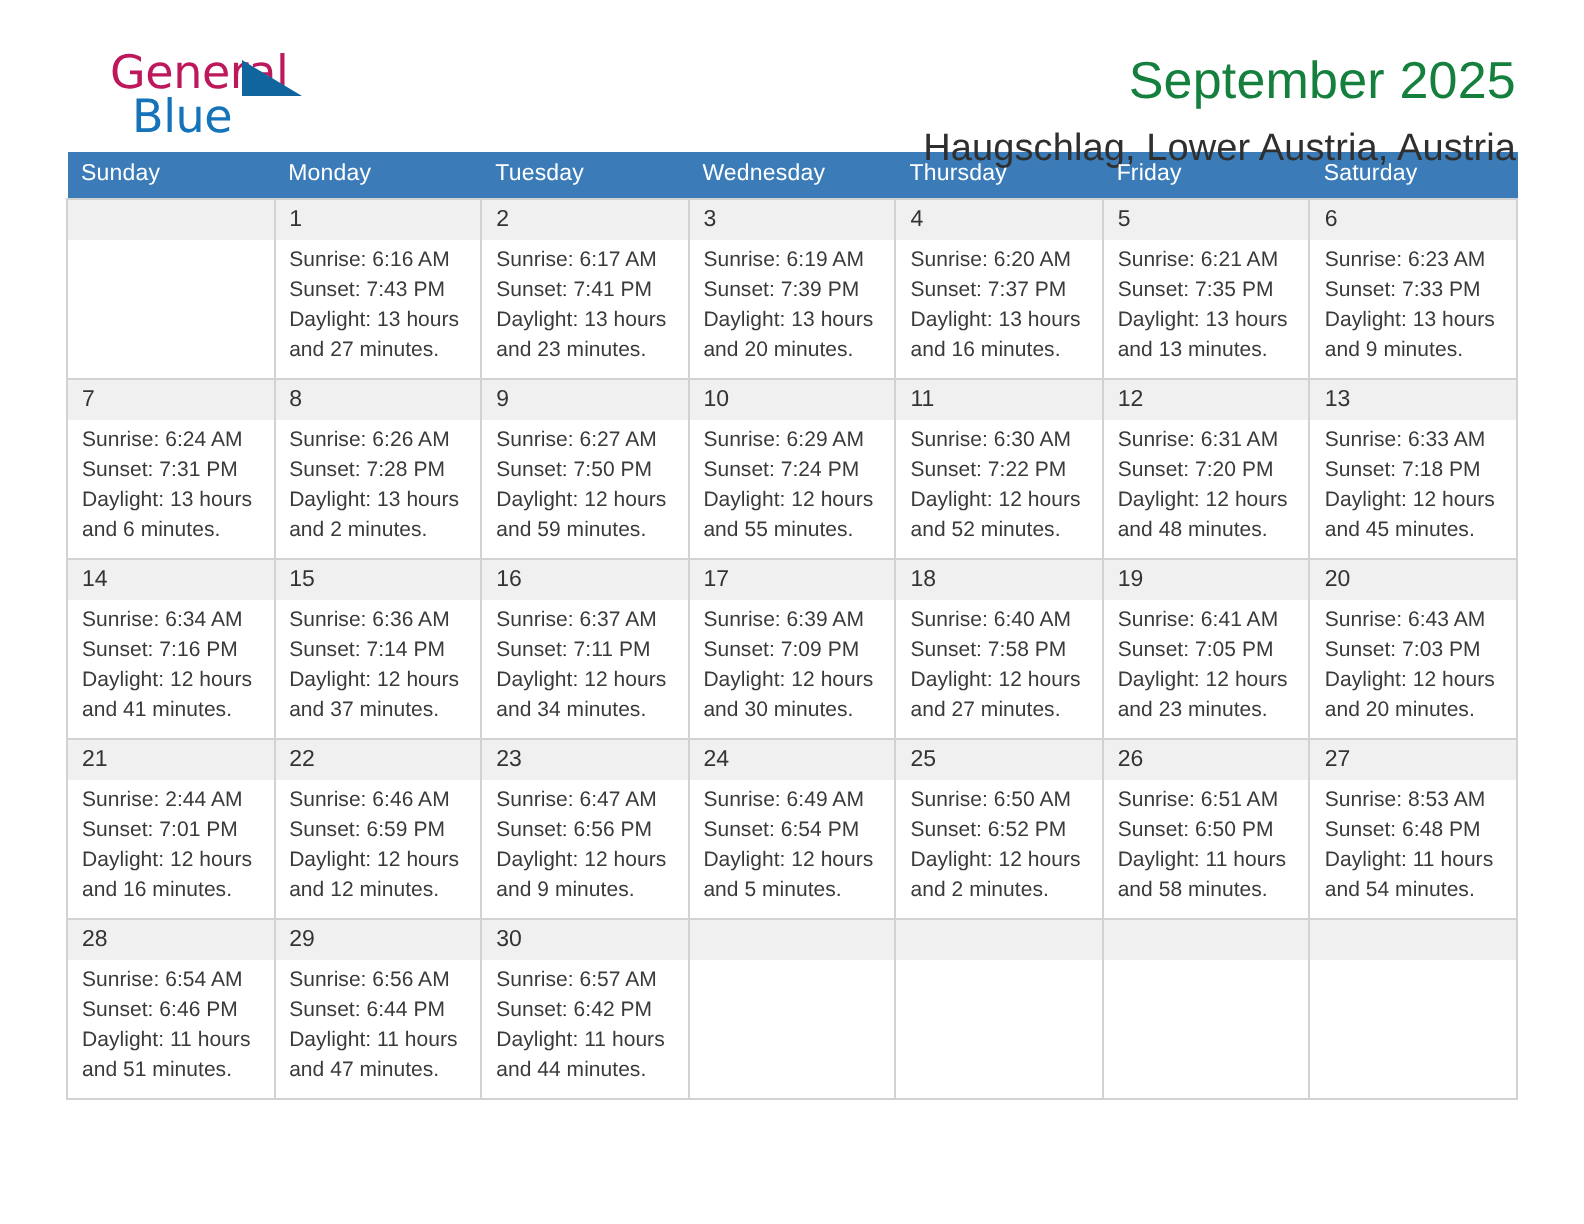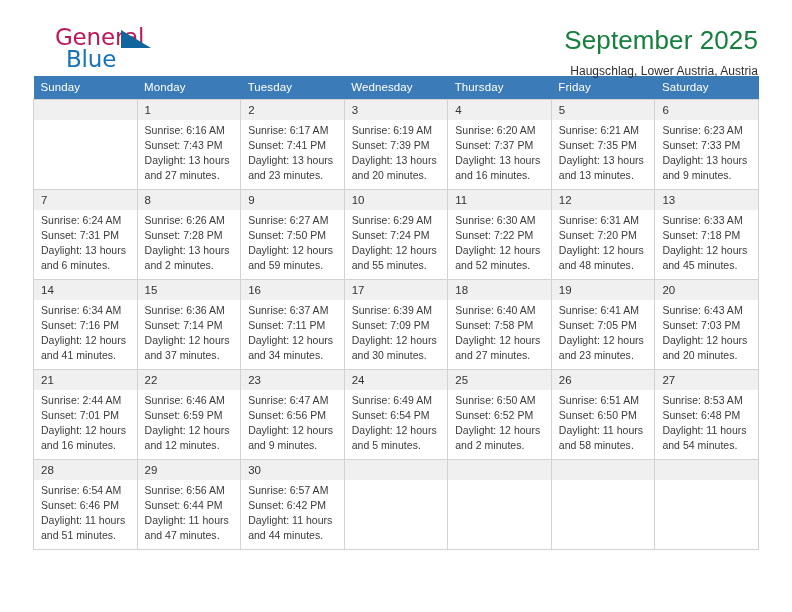--- a/index.html
+++ b/index.html
@@ -72,21 +72,21 @@
     padding-right: 1px;
   }
   .cal-title {
     font-size: 26px;
     font-weight: normal;
     color: #15803d;
     line-height: 1.12;
     letter-spacing: 0.1px;
   }
   .cal-subtitle {
-    font-size: 12px;
+    font-size: 19px;
     color: #2f2f2f;
     margin-top: 9px;
     letter-spacing: 0.05px;
   }
 
   
   .calendar {
     width: 726px;
     border-collapse: collapse;
     table-layout: fixed;

